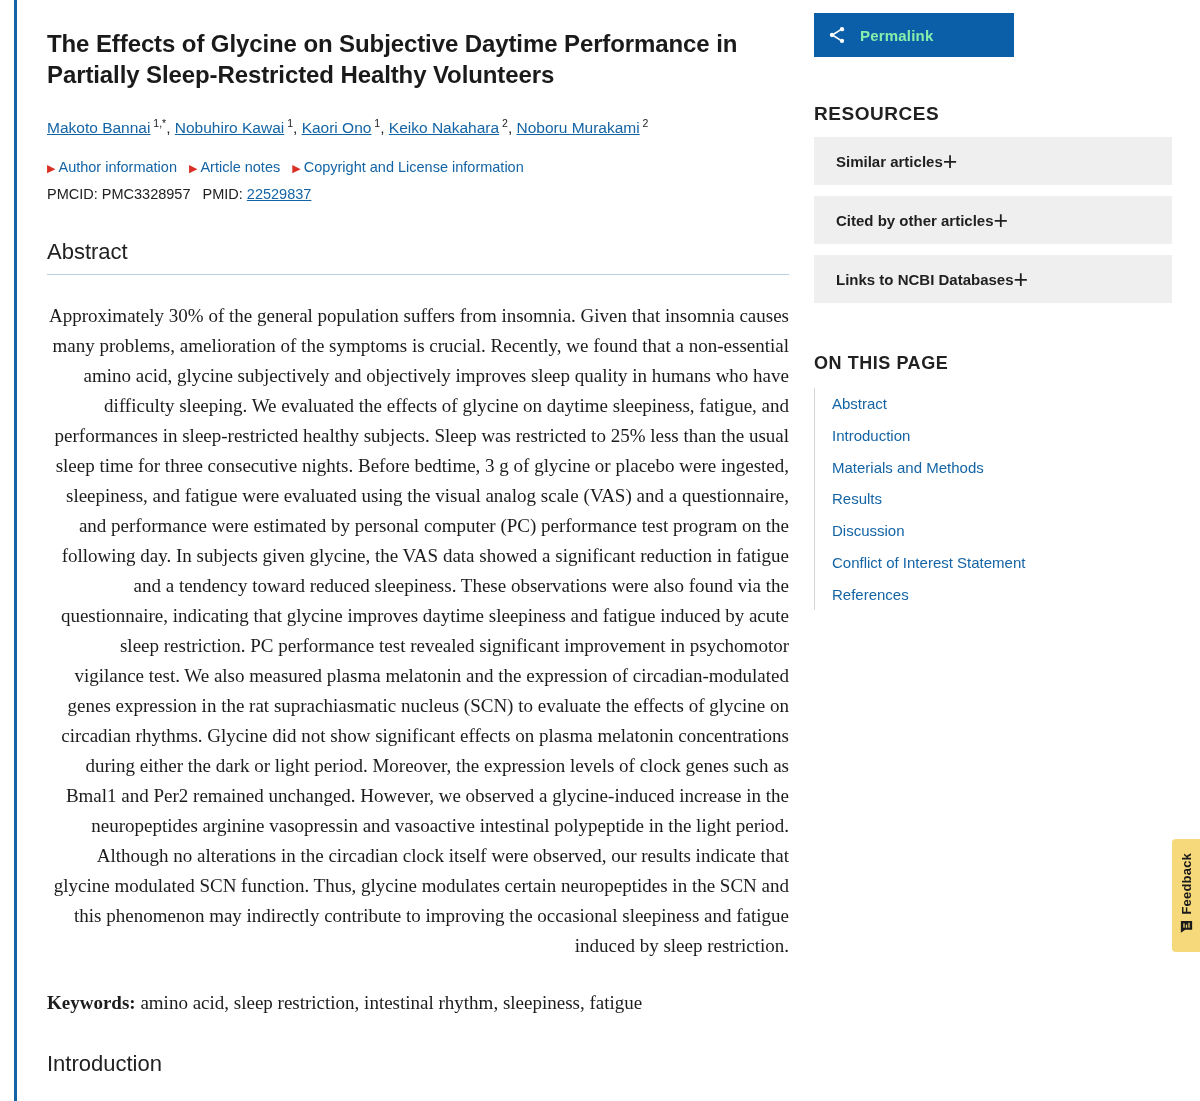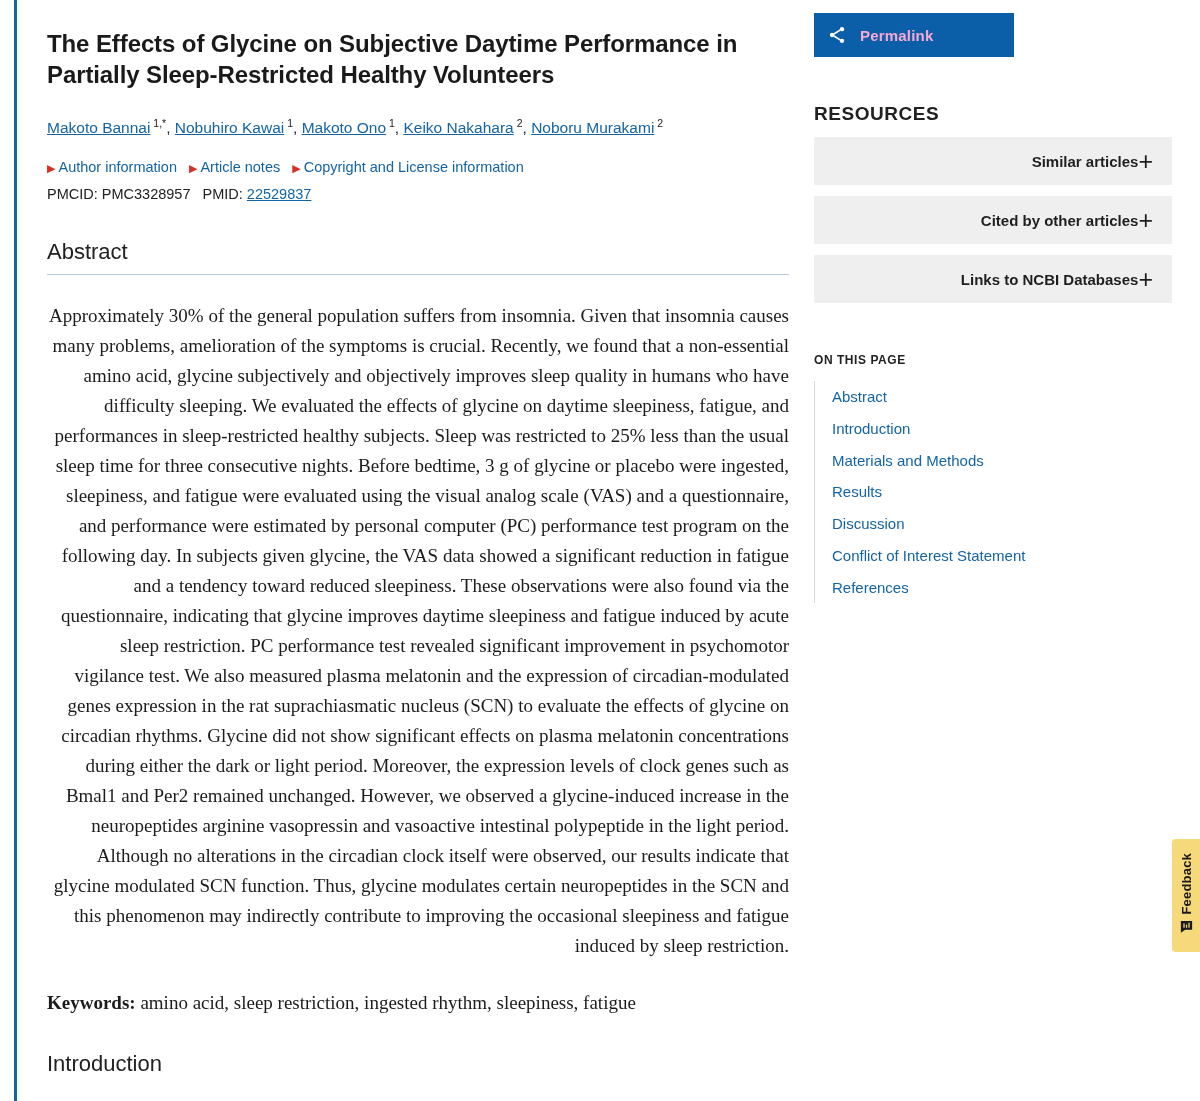--- a/index.html
+++ b/index.html
@@ -139,59 +139,59 @@
     margin-top: 13px;
     padding: 0;
   }
   .permalink-btn .share-wrap {
     width: 46px;
     display: flex;
     align-items: center;
     justify-content: center;
   }
   .permalink-btn .plabel {
-    color: #f9a8d4;
+    color: #86efac;
     font-size: 15px;
     font-weight: 700;
     letter-spacing: 0.2px;
   }
 
   .res-title {
     font-size: 19px;
     font-weight: 700;
     letter-spacing: 0.55px;
     color: #212121;
     margin-top: 46px;
   }
 
   .accordion { margin-top: 12px; }
   .acc-item {
     background: #efefef;
     height: 48px;
     display: flex;
     align-items: center;
-    justify-content: flex-end;
+    justify-content: flex-start;
     padding: 0 19px 0 22px;
     margin-bottom: 11px;
     cursor: pointer;
   }
   .acc-label {
     font-size: 15px;
     font-weight: 700;
     color: #1f1f1f;
   }
   .acc-plus {
     font-size: 25px;
     font-weight: 300;
     color: #1f1f1f;
     line-height: 1;
   }
 
   .otp-title {
-    font-size: 12px;
+    font-size: 18px;
     font-weight: 700;
     letter-spacing: 0.55px;
     color: #212121;
     margin-top: 50px;
   }
   .otp-nav {
     margin-top: 14px;
     border-left: 1px solid #d6d6d6;
     padding-left: 17px;
   }
@@ -233,39 +233,39 @@
 <body>
 
 <div id="page">
 
   <div class="left-rail"></div>
 
   <div class="article-col">
 
     <h1 class="article-title">The Effects of Glycine on Subjective Daytime Performance in Partially Sleep-Restricted Healthy Volunteers</h1>
 
-    <div class="authors"><a href="#">Makoto Bannai</a><sup> 1,*</sup>, <a href="#">Nobuhiro Kawai</a><sup> 1</sup>, <a href="#">Makoto Ono</a><sup> 1</sup>, <a href="#">Keiko Nakahara</a><sup> 2</sup>, <a href="#">Noboru Murakami</a><sup> 2</sup></div>
+    <div class="authors"><a href="#">Makoto Bannai</a><sup> 1,*</sup>, <a href="#">Nobuhiro Kawai</a><sup> 1</sup>, <a href="#">Kaori Ono</a><sup> 1</sup>, <a href="#">Keiko Nakahara</a><sup> 2</sup>, <a href="#">Noboru Murakami</a><sup> 2</sup></div>
 
     <div class="meta-links"><span class="mitem"><span class="tri">▶</span><a href="#">Author information</a></span><span class="mitem"><span class="tri">▶</span><a href="#">Article notes</a></span><span class="mitem"><span class="tri">▶</span><a href="#">Copyright and License information</a></span></div>
 
     <div class="ids">
       <span>PMCID:</span>
       <span>PMC3328957</span>
       <span>&nbsp;</span>
       <span>PMID:</span>
       <a href="#">22529837</a>
     </div>
 
     <h2 class="section-head">Abstract</h2>
 
     <p class="abstract-body">Approximately 30% of the general population suffers from insomnia. Given that insomnia causes many problems, amelioration of the symptoms is crucial. Recently, we found that a non-essential amino acid, glycine subjectively and objectively improves sleep quality in humans who have difficulty sleeping. We evaluated the effects of glycine on daytime sleepiness, fatigue, and performances in sleep-restricted healthy subjects. Sleep was restricted to 25% less than the usual sleep time for three consecutive nights. Before bedtime, 3 g of glycine or placebo were ingested, sleepiness, and fatigue were evaluated using the visual analog scale (VAS) and a questionnaire, and performance were estimated by personal computer (PC) performance test program on the following day. In subjects given glycine, the VAS data showed a significant reduction in fatigue and a tendency toward reduced sleepiness. These observations were also found via the questionnaire, indicating that glycine improves daytime sleepiness and fatigue induced by acute sleep restriction. PC performance test revealed significant improvement in psychomotor vigilance test. We also measured plasma melatonin and the expression of circadian-modulated genes expression in the rat suprachiasmatic nucleus (SCN) to evaluate the effects of glycine on circadian rhythms. Glycine did not show significant effects on plasma melatonin concentrations during either the dark or light period. Moreover, the expression levels of clock genes such as Bmal1 and Per2 remained unchanged. However, we observed a glycine-induced increase in the neuropeptides arginine vasopressin and vasoactive intestinal polypeptide in the light period. Although no alterations in the circadian clock itself were observed, our results indicate that glycine modulated SCN function. Thus, glycine modulates certain neuropeptides in the SCN and this phenomenon may indirectly contribute to improving the occasional sleepiness and fatigue induced by sleep restriction.</p>
 
     <p class="keywords">
       <b>Keywords:</b>
-      <span>amino acid, sleep restriction, ingested rhythm, sleepiness, fatigue</span>
+      <span>amino acid, sleep restriction, intestinal rhythm, sleepiness, fatigue</span>
     </p>
 
     <h2 class="intro-head">Introduction</h2>
   </div>
 
   <div class="sidebar">
 
     <button class="permalink-btn">
       <span class="share-wrap">
         <svg width="20" height="20" viewBox="0 0 24 24" fill="none" stroke="#ffffff" stroke-width="2" stroke-linecap="round" stroke-linejoin="round">

